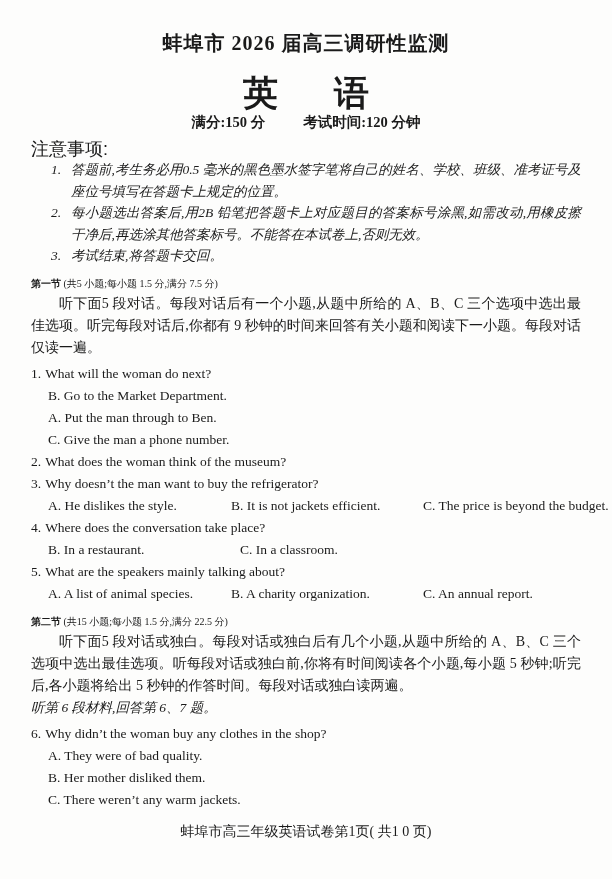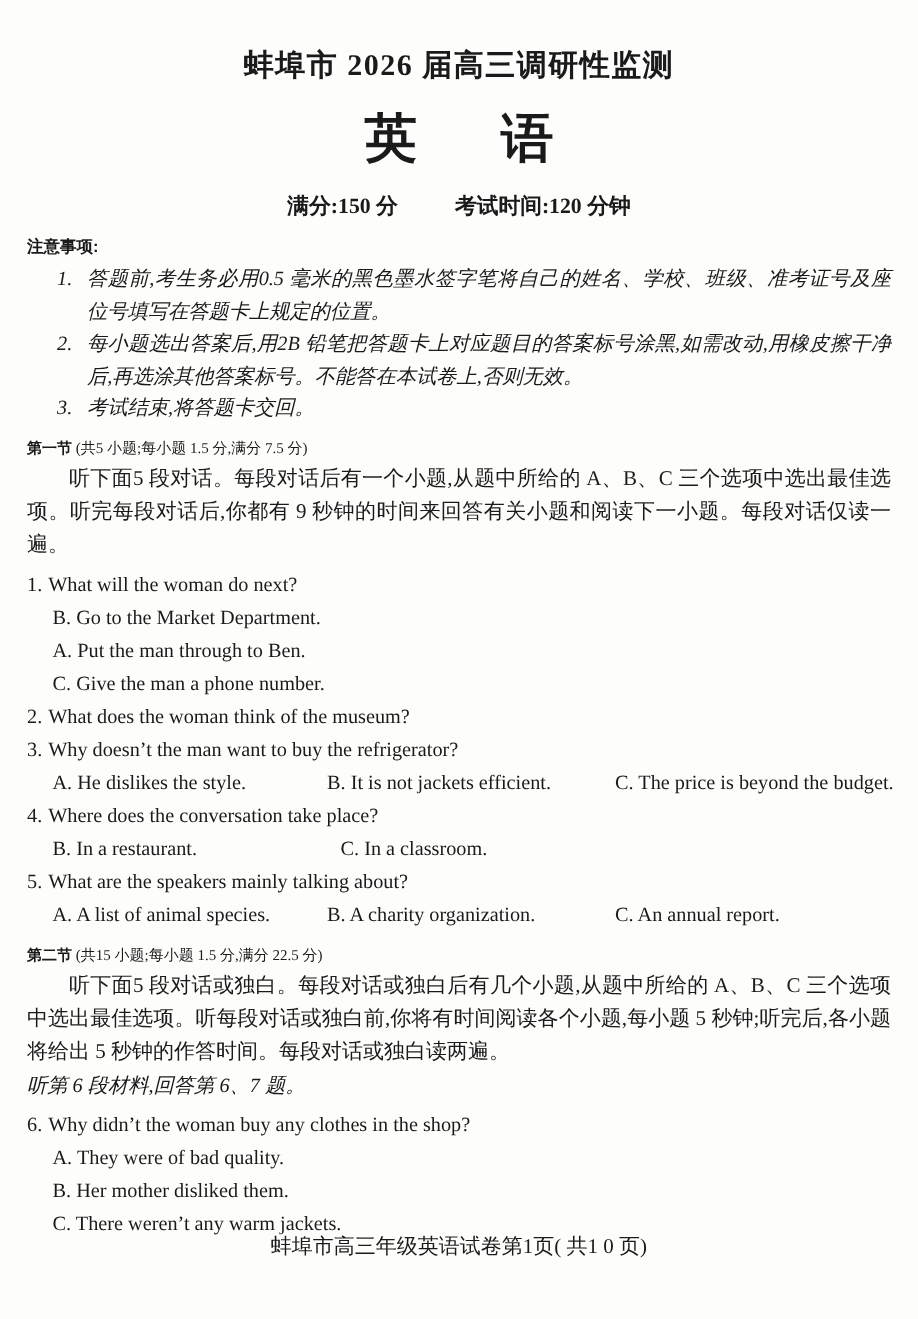--- a/index.html
+++ b/index.html
@@ -6,51 +6,51 @@
   html,body { width:612px; height:879px; }
   body {
     background:#fdfdfc;
     color:#1a1a1a;
     font-family:"Liberation Serif","DejaVu Serif",serif;
     overflow:hidden;
   }
   .page {
     position:relative;
     width:612px; height:851px;
-    padding:0 18px;
+    padding:0 31px;
   }
   .doc-title {
     padding-top:30px;
     text-align:center;
     font-size:20px;
     font-weight:700;
     letter-spacing:1px;
   }
   .subject {
     margin-top:17px;
     text-align:center;
     font-size:35px;
     line-height:38px;
     font-weight:700;
     font-family:"Liberation Sans","DejaVu Sans",sans-serif;
   }
   .subject .subject-text { letter-spacing:56px; margin-right:-56px;text-align:right; }
   .meta {
-    margin-top:16px;
+    margin-top:0;
     text-align:center;
     font-size:14.5px;
     line-height:20px;
     font-weight:600;
   }
   .meta .gap { display:inline-block; width:38px; }
   .notice-heading {
     margin-top:8px;
     font-family:"Liberation Sans","DejaVu Sans",sans-serif;
-    font-weight:700;
-    font-size:11px;
+    font-weight:400;
+    font-size:18px;
     line-height:19px;
   }
   .notice-list { margin-left:20px; }
   .notice-item {
     display:flex;
     font-size:13.5px;
     line-height:21.6px;
     font-style:italic;
     text-align:justify;
   }

